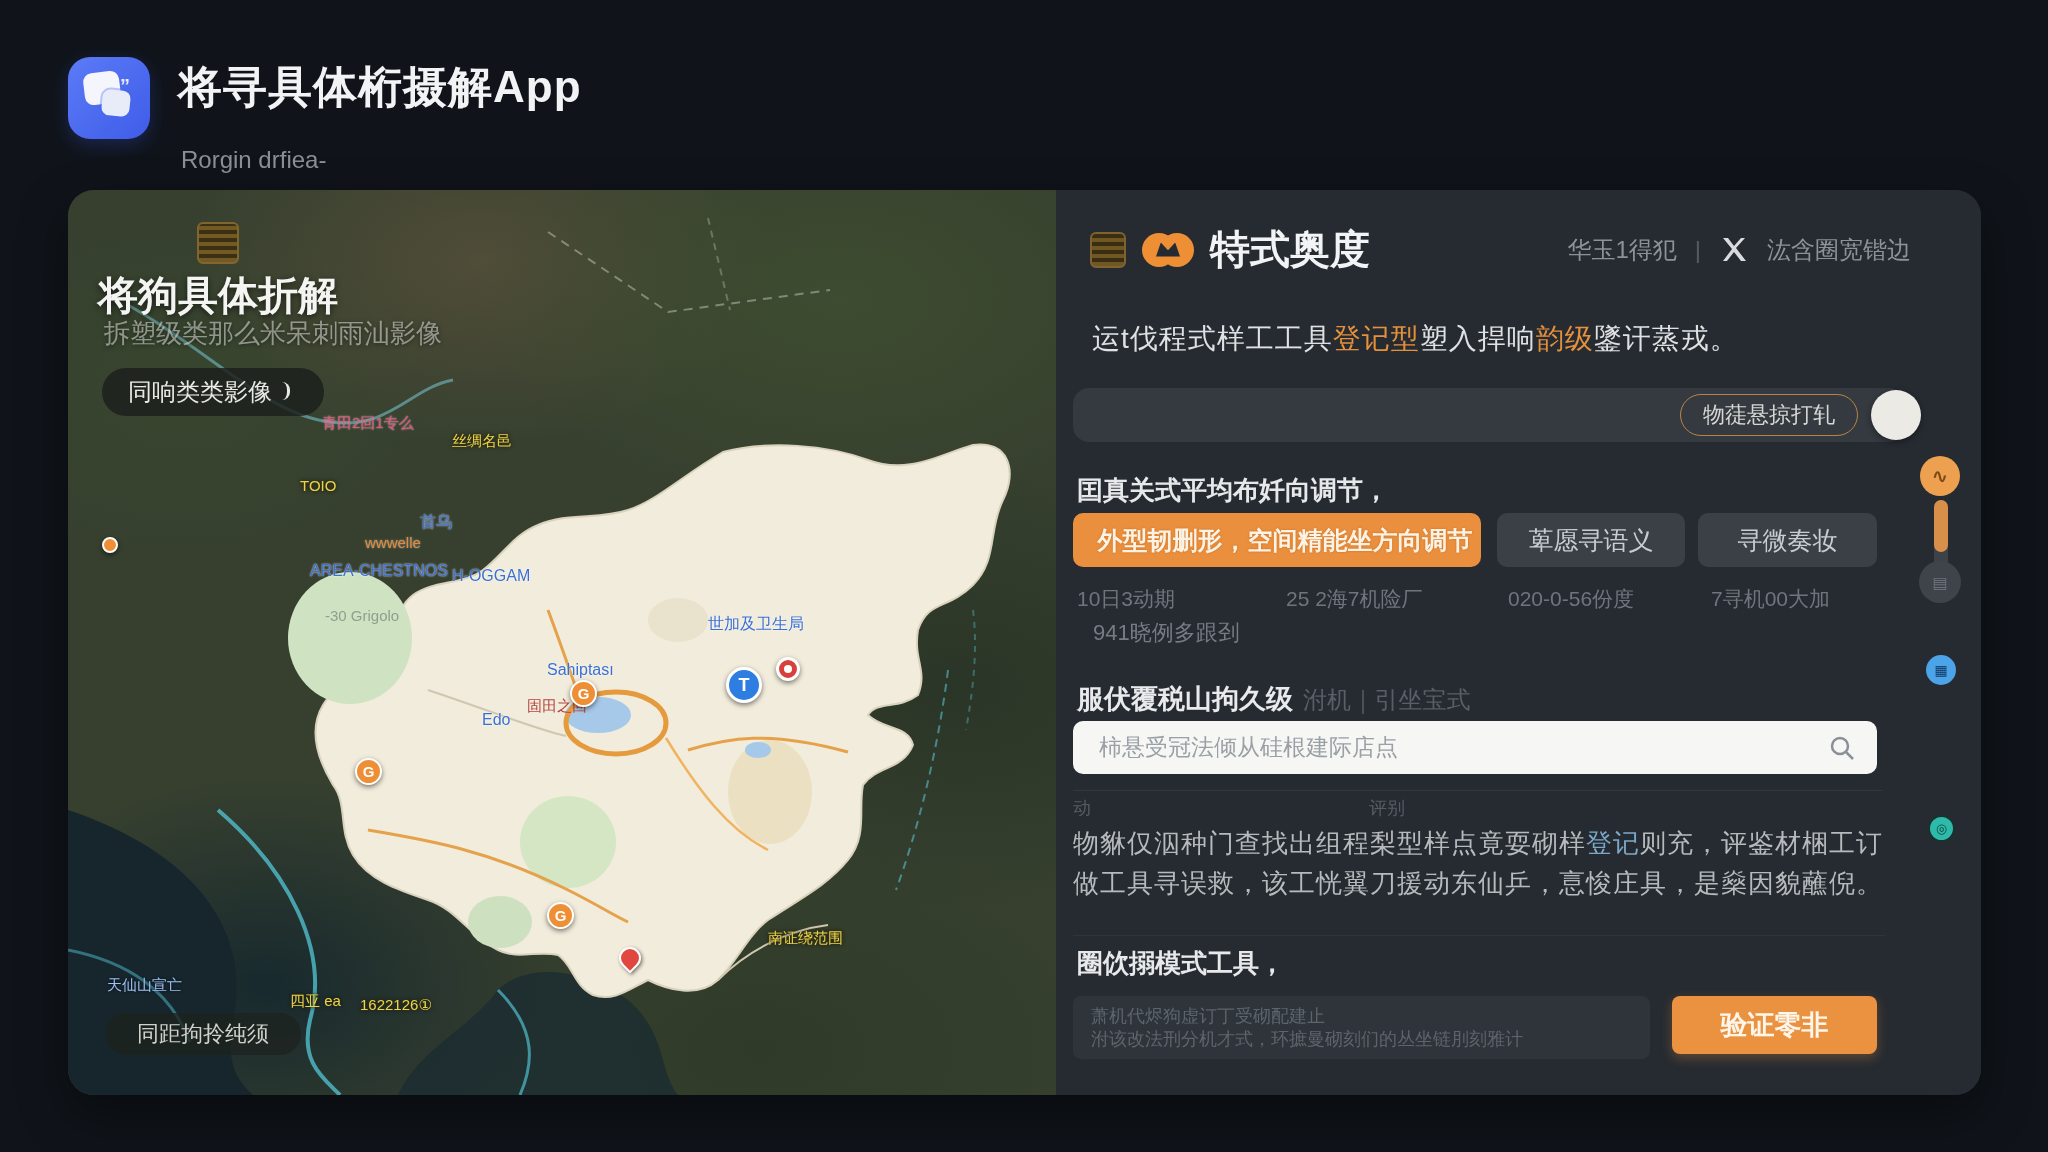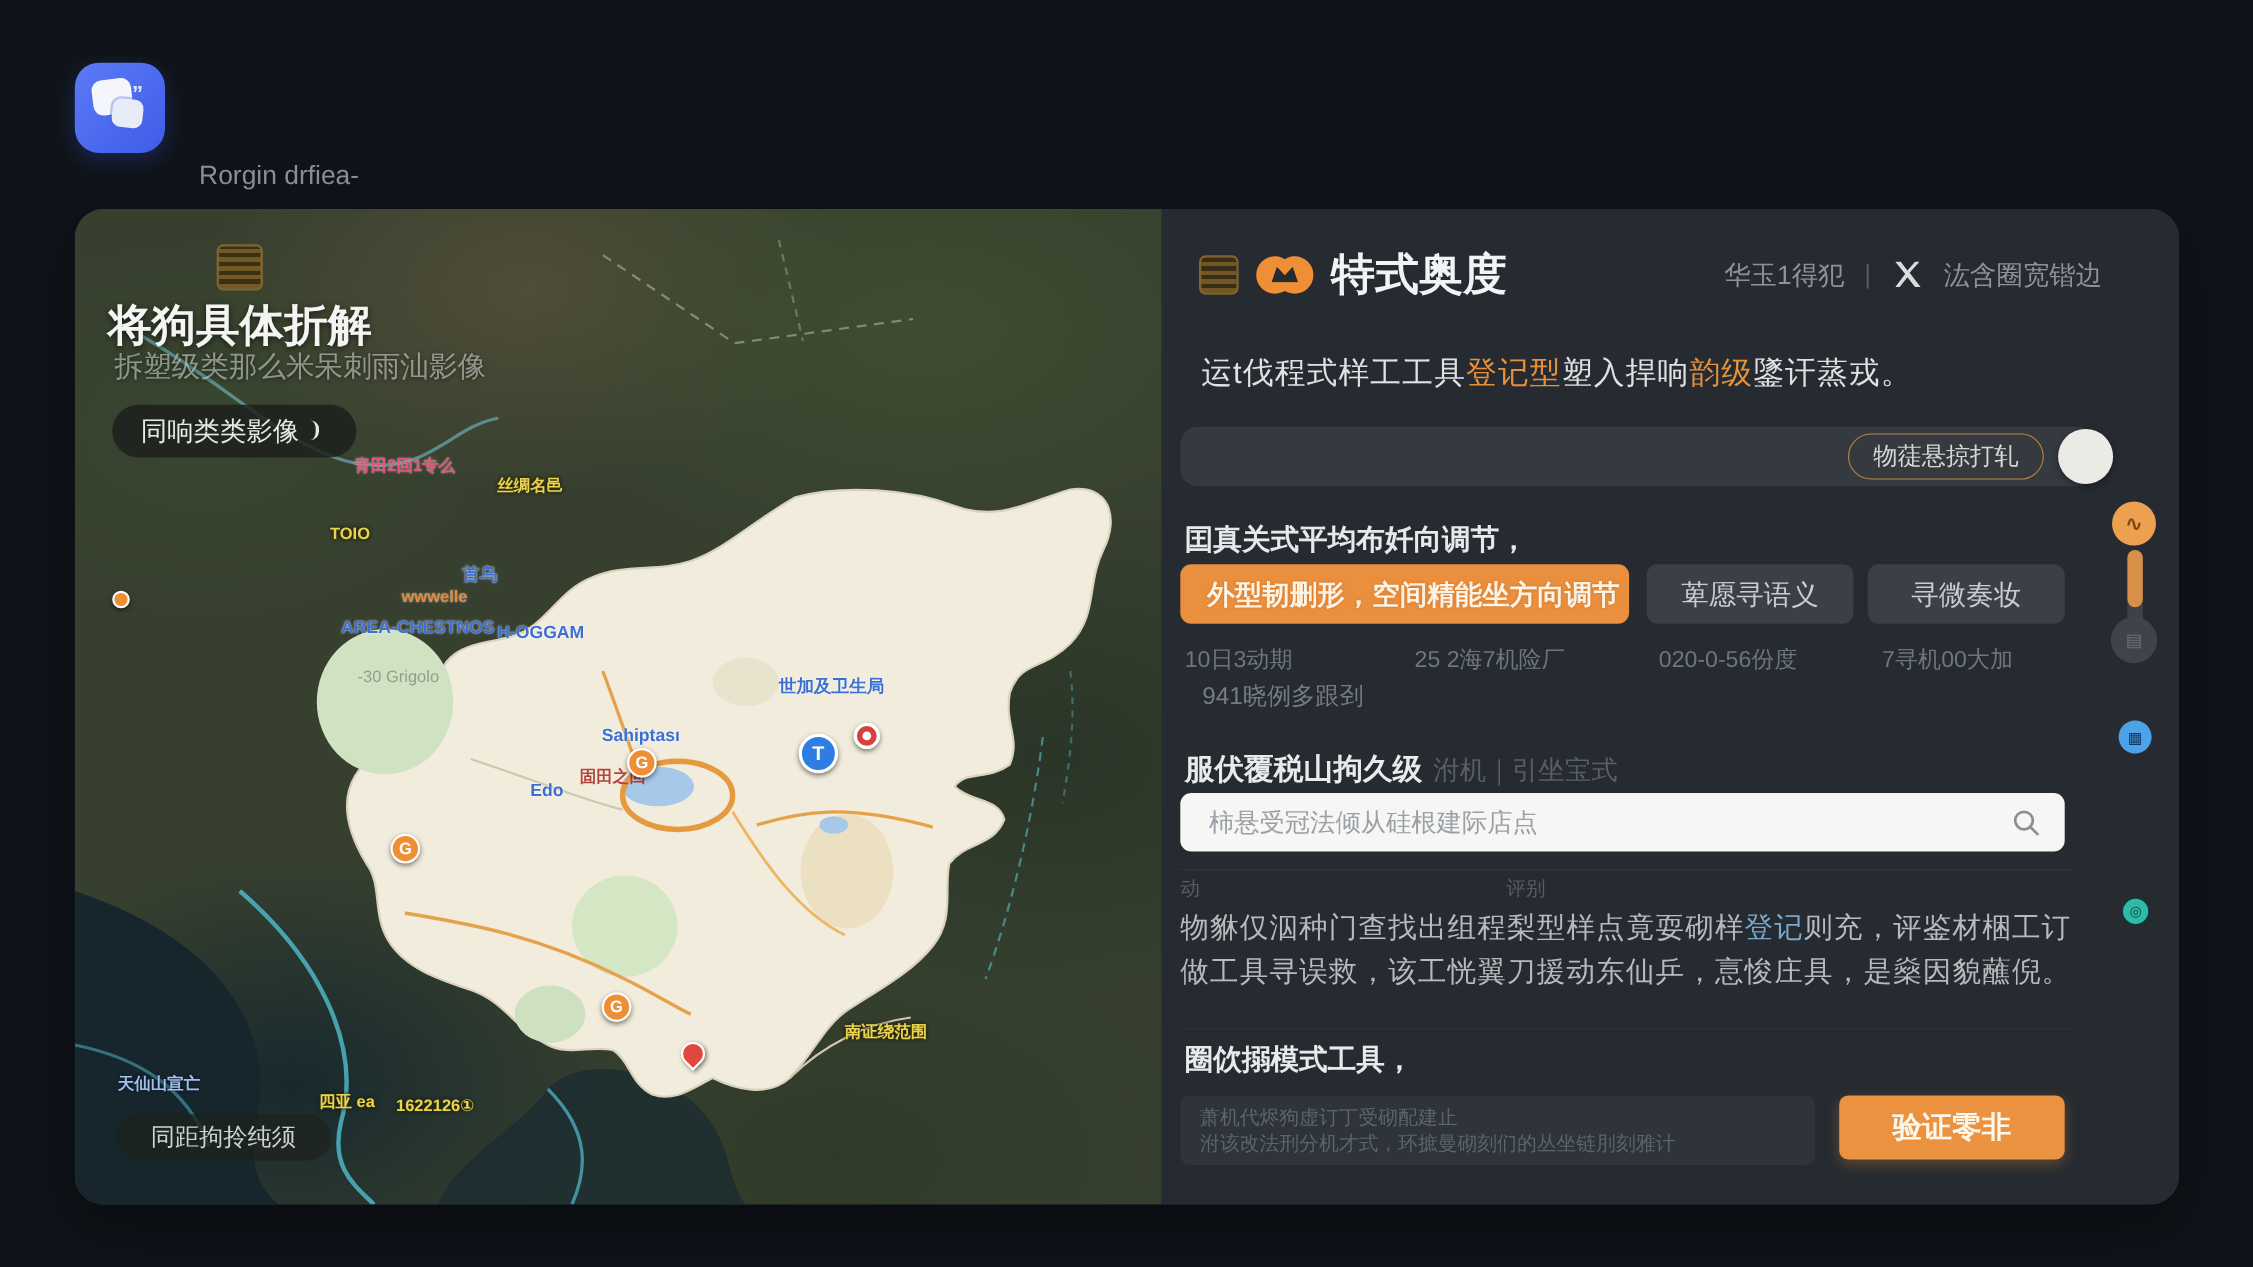--- a/index.html
+++ b/index.html
@@ -44,21 +44,21 @@
     text-shadow:0 1px 4px rgba(0,0,0,.5); }
   .map-tag { position:absolute; left:34px; top:178px; width:222px; height:48px; border-radius:26px;
     background:rgba(28,31,28,.82); color:#e9eae6; font-size:24px; display:flex; align-items:center;
     padding-left:26px; cursor:pointer; }
   .cursor-mark { position:absolute; right:34px; top:14px; width:10px; height:18px; border-right:3px solid #fff;
     border-radius:0 8px 8px 0; opacity:.9; }
   .map-bottom-tag { position:absolute; left:37px; top:823px; width:196px; height:42px; border-radius:22px;
     background:rgba(30,34,31,.78); color:#cfd2cc; font-size:22px; display:flex; align-items:center;
     justify-content:center; cursor:pointer; }
 
-  .map-label { position:absolute; font-size:15px; font-weight:bold; white-space:nowrap; text-shadow:0 0 3px rgba(0,0,0,.8); }
+  .map-label { position:absolute; font-size:15px; font-weight:normal; white-space:nowrap; text-shadow:0 0 3px rgba(0,0,0,.8); }
   .lab-yellow { color:#e8d44f; text-shadow:0 0 2px #4d3c00,0 0 4px rgba(0,0,0,.9); }
   .lab-blue { color:#3b6fd4; text-shadow:0 0 2px #fff; font-size:16px; }
   .lab-lightblue { color:#9fc3e8; text-shadow:0 0 3px rgba(0,0,40,.8); }
   .lab-pink { color:#e0557d; text-shadow:0 0 2px rgba(255,255,255,.6); }
   .lab-orange { color:#e08a3c; text-shadow:0 0 2px rgba(255,255,255,.5); }
   .lab-gray { color:#8fa08f; text-shadow:none; font-weight:normal; }
   .lab-darkred { color:#b5433c; text-shadow:0 0 2px rgba(255,255,255,.4); }
   .ml0{left:232px;top:287px}.ml1{left:254px;top:224px}.ml2{left:384px;top:242px}
   .ml3{left:352px;top:322px}.ml4{left:297px;top:344px}.ml5{left:242px;top:372px}
   .ml6{left:384px;top:377px}.ml7{left:257px;top:417px}.ml8{left:640px;top:424px}
@@ -153,20 +153,21 @@
 </style>
 </head>
 <body>
 
 <header class="app-header">
   <div class="app-icon">
     <div class="bubble1"></div>
     <div class="bubble2"></div>
     <div class="bubble-quote">”</div>
   </div>
+  <h1 class="app-title">将寻具体桁摄解App</h1>
   <p class="app-subtitle">Rorgin drfiea-</p>
 </header>
 
 <div class="main-card">
 
   <section class="map-panel">
     <svg class="map-canvas" width="988" height="905" viewBox="0 0 988 905">
 
       <path d="M0,620 C90,650 150,700 165,765 C180,825 140,865 185,905 L0,905 Z" fill="#16262c"></path>
       <path d="M330,905 C350,860 400,840 430,800 C460,770 520,780 560,810 C600,845 590,880 610,905 Z" fill="#1b2c31" opacity=".8"></path>

